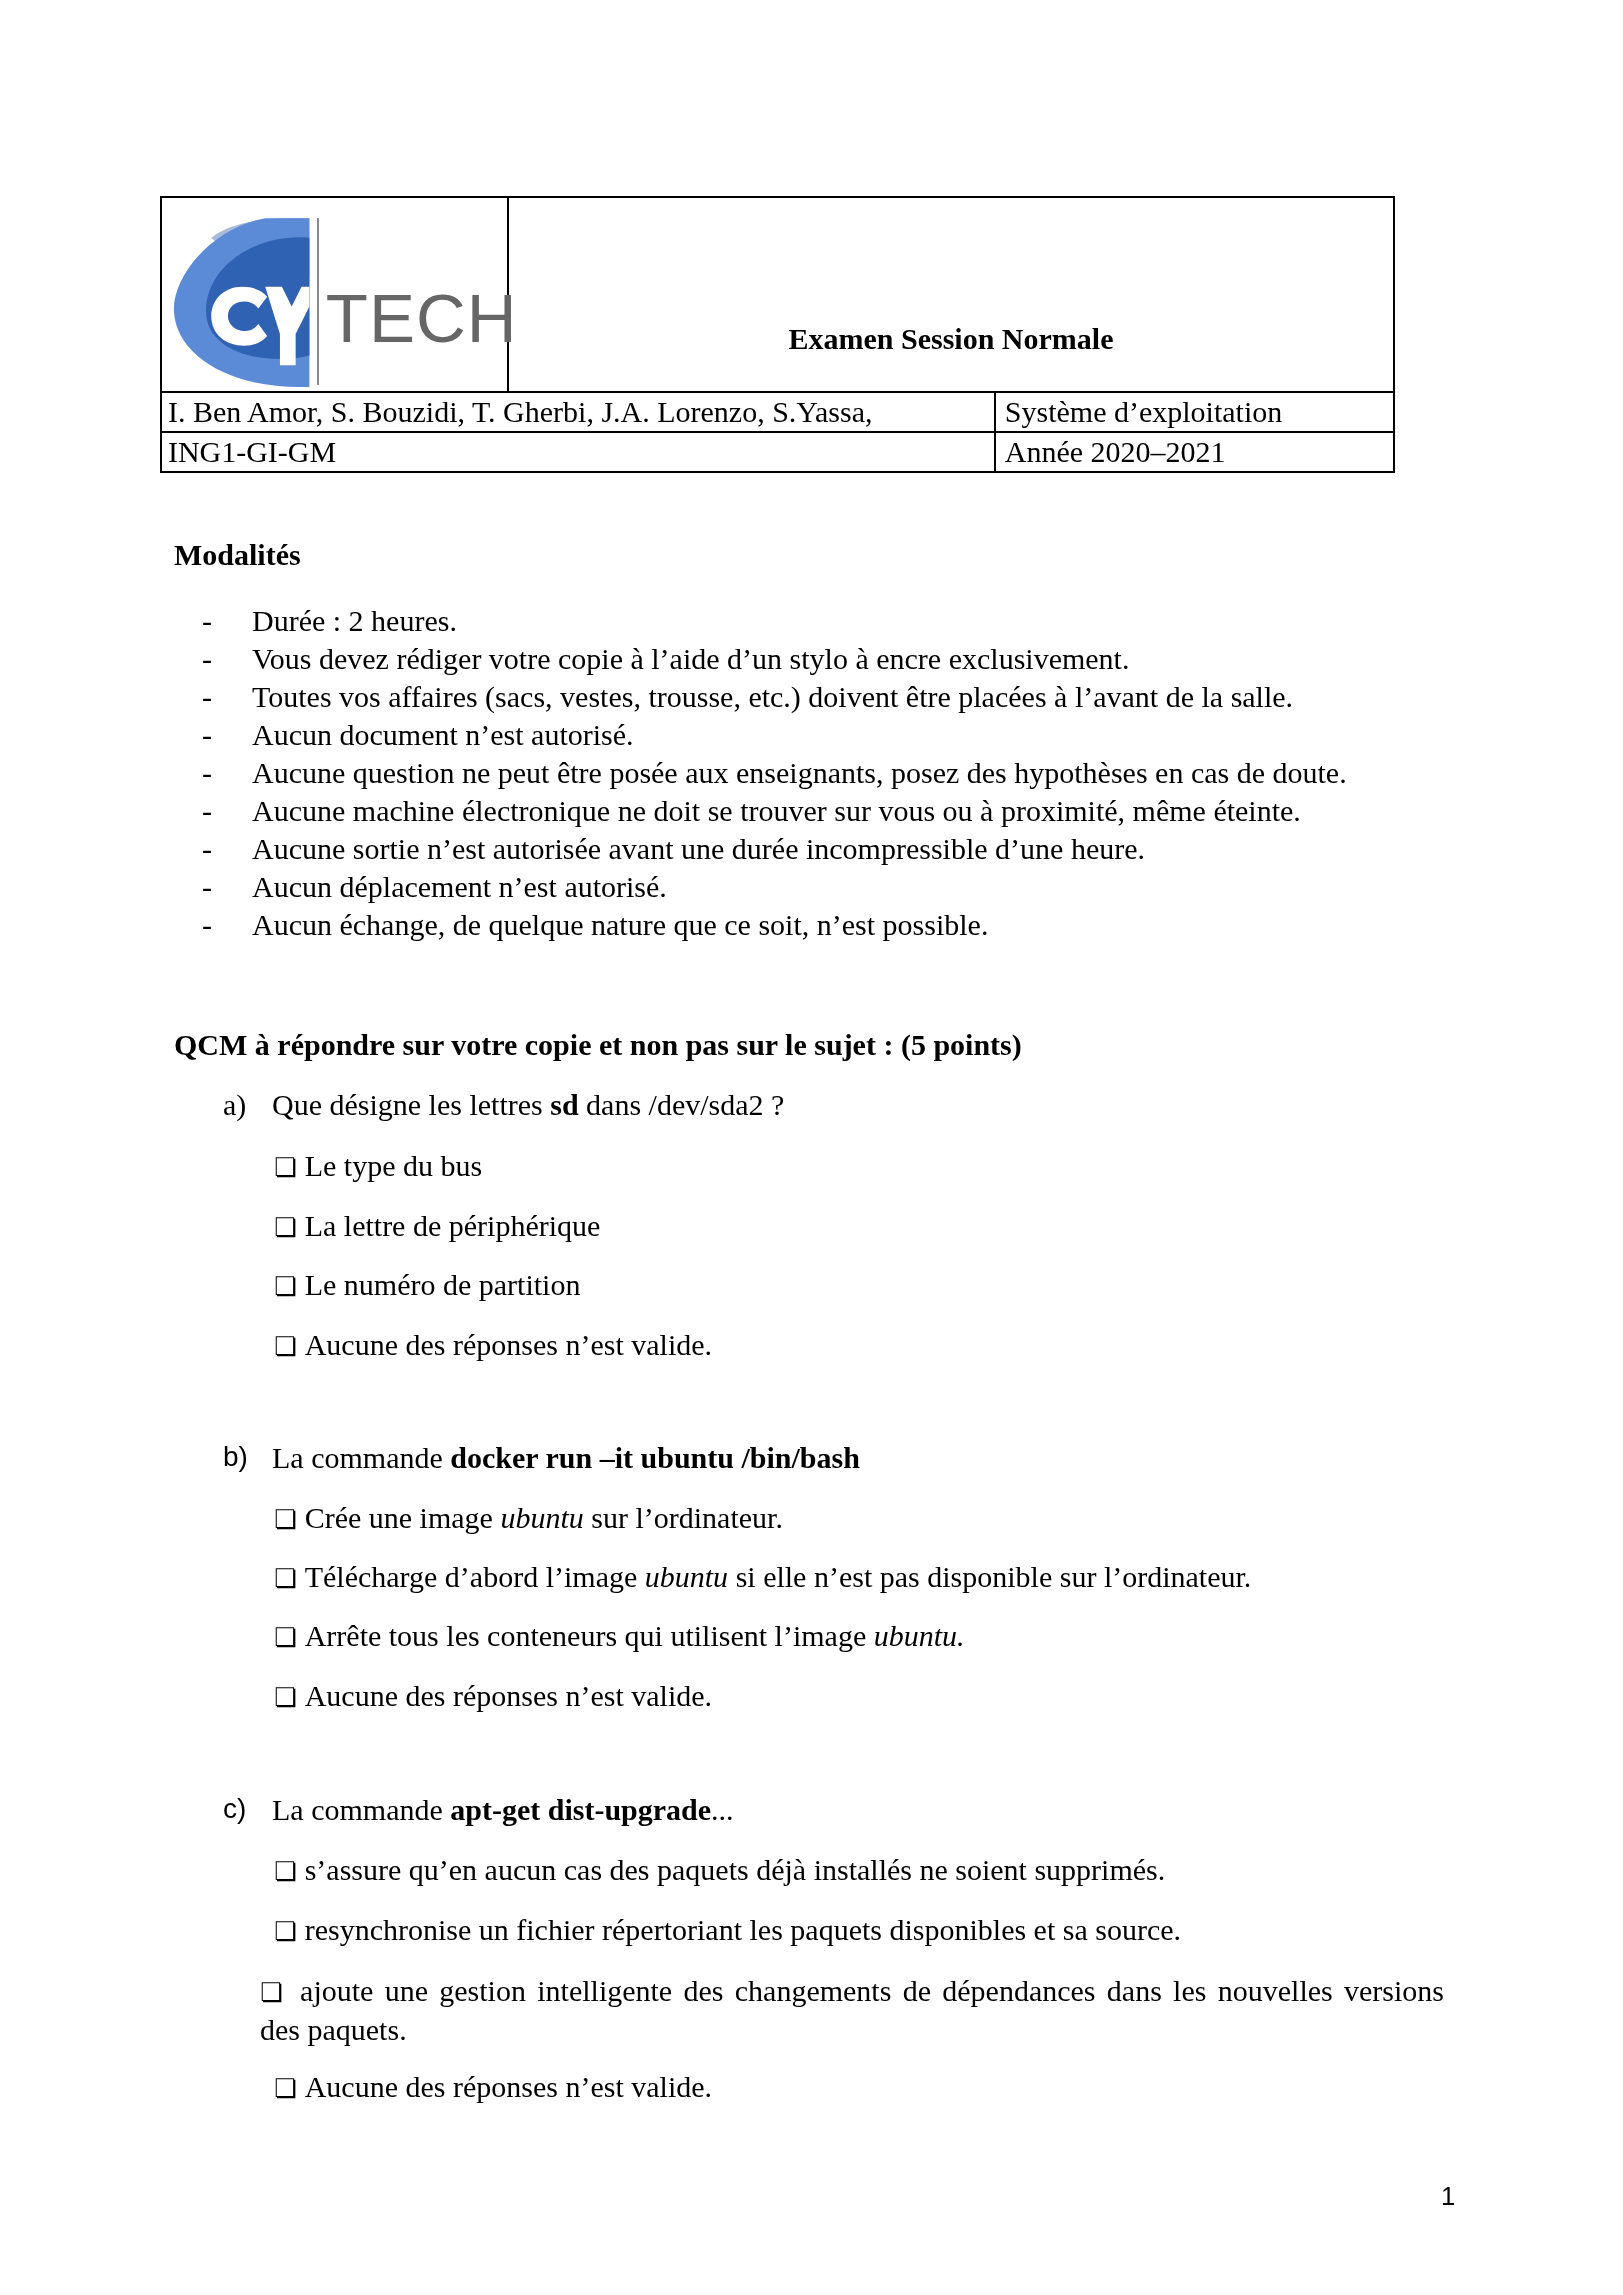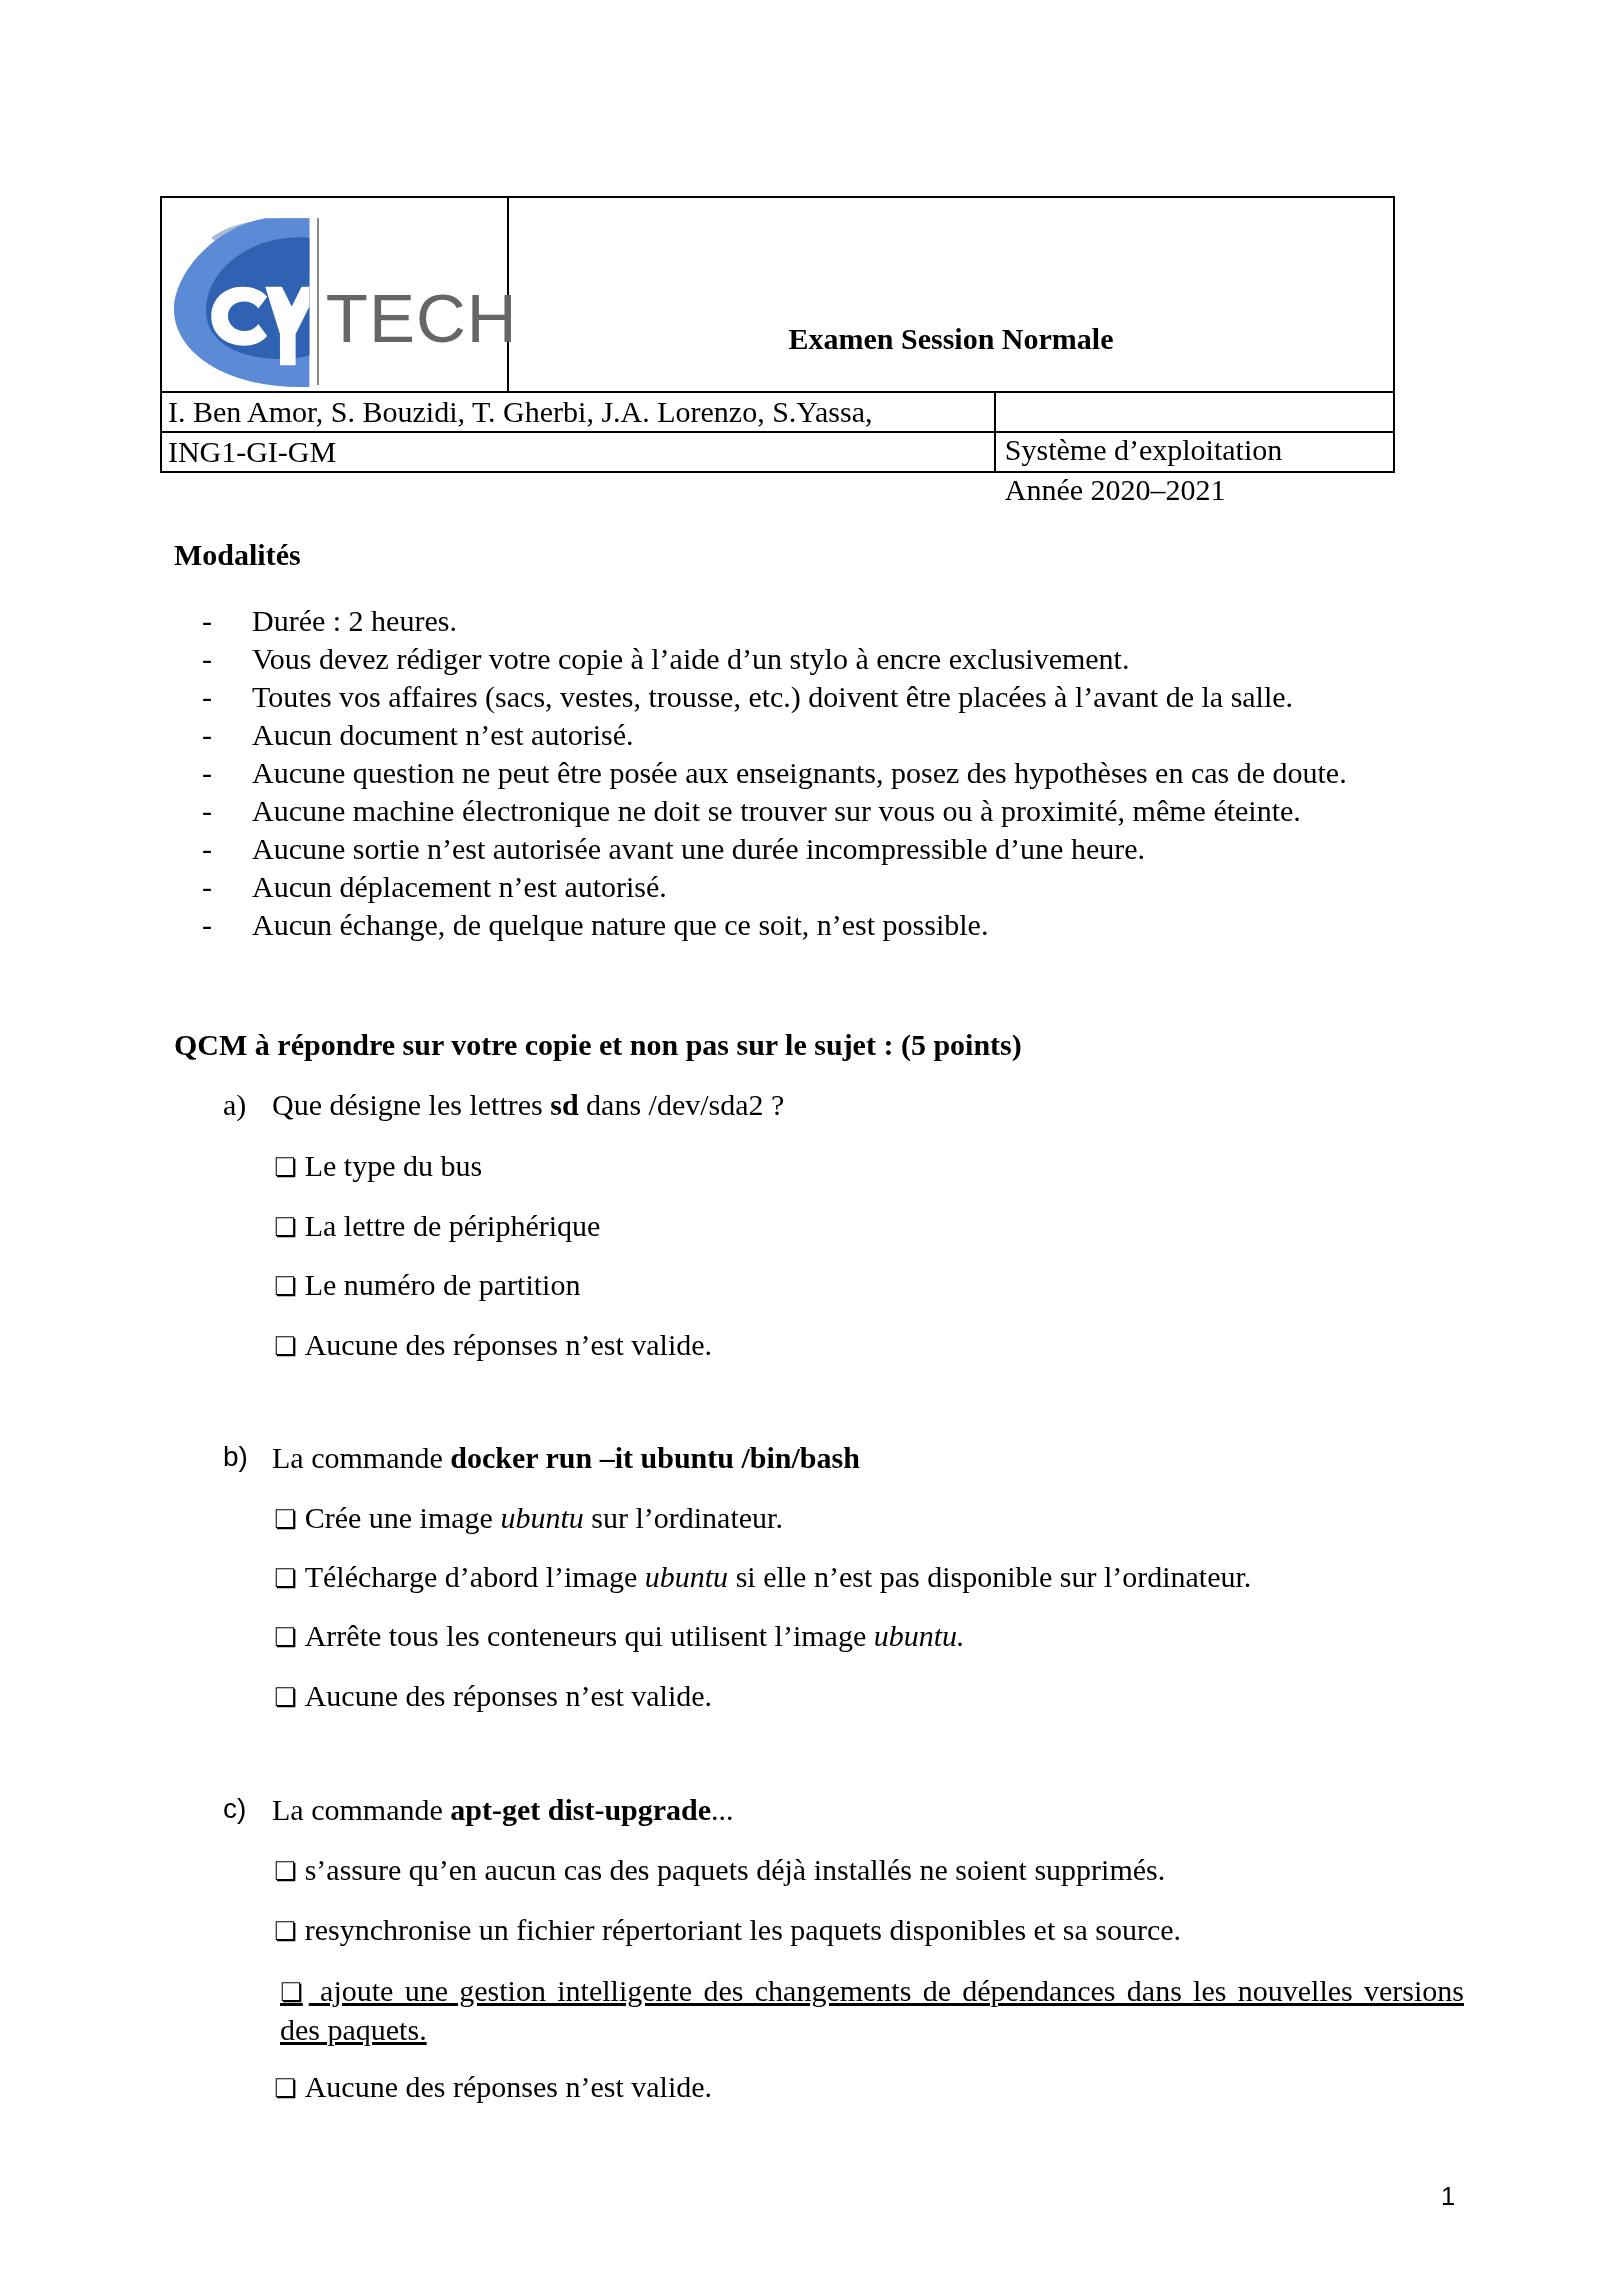--- a/index.html
+++ b/index.html
@@ -28,41 +28,41 @@
       position: absolute; left: 0; right: 0; top: 124px;
       text-align: center; font-weight: bold; font-size: 30px;
     }
     .hdr .row2, .hdr .row3 {
       position: absolute; left: 0; width: 100%; height: 39px;
       box-sizing: border-box;
     }
     .hdr .row2 { top: 195px; border-bottom: 2.9px solid #000; height: 40px; }
     .hdr .row3 { top: 235px; height: 39px; }
     .cell-left { position: absolute; left: 0; top: 0; width: 834px; height: 100%; border-right: 2.9px solid #000; box-sizing: border-box; padding-left: 5.9px; font-size: 30px; line-height: 37px; white-space: nowrap; }
-    .cell-right { position: absolute; left: 834px; top: 0; right: 0; height: 100%; padding-left: 8.8px; font-size: 30px; line-height: 37px; white-space: nowrap; margin-top: 38px; }
+    .cell-right { position: absolute; left: 834px; top: 0; right: 0; height: 100%; padding-left: 8.8px; font-size: 30px; line-height: 37px; white-space: nowrap; }
 
     
     .logo { position: absolute; left: 9.8px; top: 19.6px; width: 323px; height: 172px; }
     .logo-text { position: absolute; left: 154px; top: 61px; font-family: "Liberation Sans", "DejaVu Sans", sans-serif; font-size: 69px; color: #666666; letter-spacing: 1px; }
 
     
     .section-title { position: absolute; left: 174px; font-weight: bold; font-size: 30px; }
     .mod-list { position: absolute; left: 174px; top: 602px; margin: 0; padding: 0; list-style: none; }
     .mod-list li { position: relative; height: 38px; font-size: 30px; line-height: 37px; white-space: nowrap; }
     .mod-list .dash { position: absolute; left: 28px; top: 0; }
     .mod-list .txt { position: absolute; left: 78px; top: 0; }
 
     .question { position: absolute; font-size: 30px; white-space: nowrap; }
     .question .qlabel { position: absolute; left: 0; font-family: "Liberation Sans", "DejaVu Sans", sans-serif; font-size: 28px; }
     .question .qlabel.serif { font-family: "Liberation Serif", "DejaVu Serif", serif; font-size: 30px; }
     .question .qtext { position: absolute; left: 49px; }
 
     .opt { position: absolute; left: 274px; font-size: 30px; white-space: nowrap; }
     .opt .box { display: inline-block; margin-right: 7.8px; font-family: "DejaVu Sans", sans-serif; font-size: 25.5px; }
-    .opt-wrap { position: absolute; left: 280px; width: 1184px; font-size: 30px; line-height: 37px; text-align: justify; text-align-last: left; text-decoration: underline; }
+    .opt-wrap { position: absolute; left: 260px; width: 1184px; font-size: 30px; line-height: 37px; text-align: justify; text-align-last: left; }
     .opt-wrap .box { font-family: "DejaVu Sans", sans-serif; font-size: 25.5px; margin-right: 5.9px; }
 
     .page-num { position: absolute; left: 1441px; top: 2182px; font-family: "Liberation Sans", "DejaVu Sans", sans-serif; font-size: 25.5px; }
     b { font-weight: bold; }
     i { font-style: italic; }
   </style>
 </head>
 <body>
 
 <div class="page">

